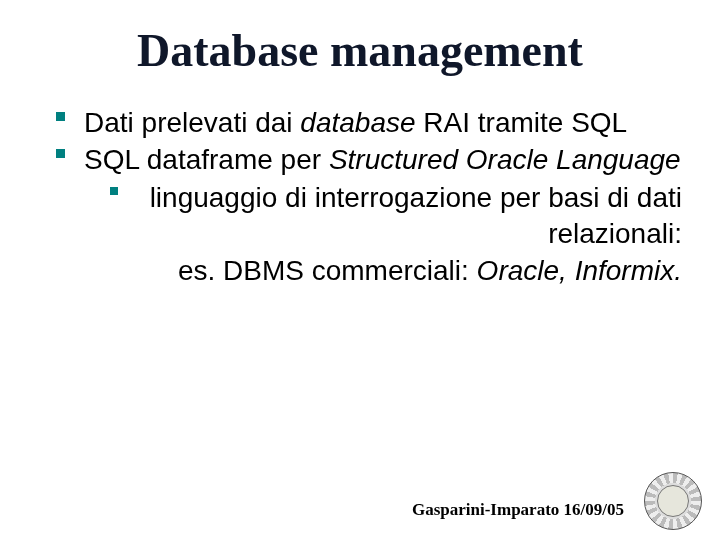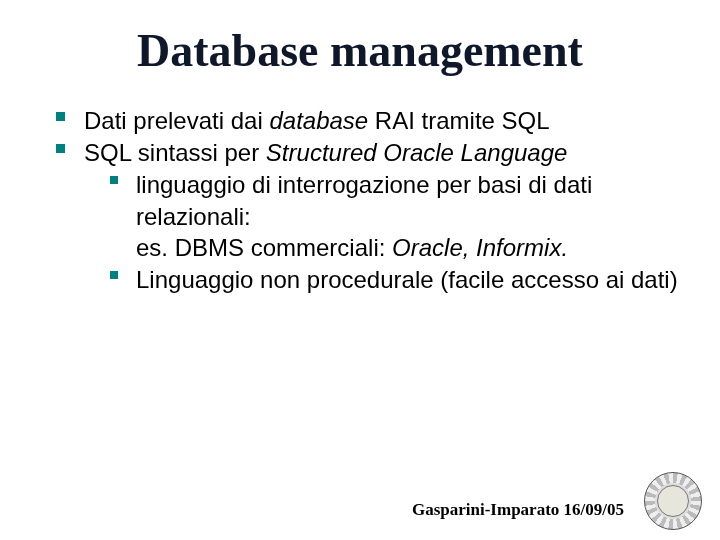--- a/index.html
+++ b/index.html
@@ -16,21 +16,21 @@
     font-size:46px;
     color:#0f172a;
     font-weight:bold;
     text-align:center;
     margin:6px 0 28px 0;
   }
   ul.outer{
     list-style:none;
     margin:0;padding:0 8px 0 26px;
     color:#000;
-    font-size:24px;
+    font-size:28px;
     line-height:1.3;
   }
   ul.outer>li{
     position:relative;
     padding-left:28px;
     margin:1px 0;
   }
   ul.outer>li::before{
     content:"";
     position:absolute;
@@ -39,20 +39,21 @@
     background:#008080;
   }
   ul.inner{
     list-style:none;
     margin:1px 0 1px 0;padding:0 0 0 26px;
   }
   ul.inner>li{
     position:relative;
     padding-left:26px;
     margin:1px 0;
+    text-align:right;
   }
   ul.inner>li::before{
     content:"";
     position:absolute;
     left:0;top:7px;
     width:8px;height:8px;
     background:#008080;
   }
   .footer{
     position:absolute;
@@ -91,28 +92,25 @@
 <body>
 
 <div class="slide">
   <div class="title">Database management</div>
 
   <ul class="outer">
     <li>
       <span>Dati prelevati dai </span><i>database</i><span> RAI tramite SQL</span>
     </li>
     <li>
-      <span>SQL sintassi per </span><i>Structured Oracle Language</i>
+      <span>SQL dataframe per </span><i>Structured Oracle Language</i>
       <ul class="inner">
         <li>
           <span>linguaggio di interrogazione per basi di dati relazionali:</span><br>
           <span>es. DBMS commerciali: </span><i>Oracle, Informix.</i>
-        </li>
-        <li>
-          <span>Linguaggio non procedurale (facile accesso ai dati)</span>
         </li>
       </ul>
     </li>
   </ul>
 </div>
 
 <div class="footer">Gasparini-Imparato 16/09/05</div>
 <div class="logo"></div>
 
 </body></html>

